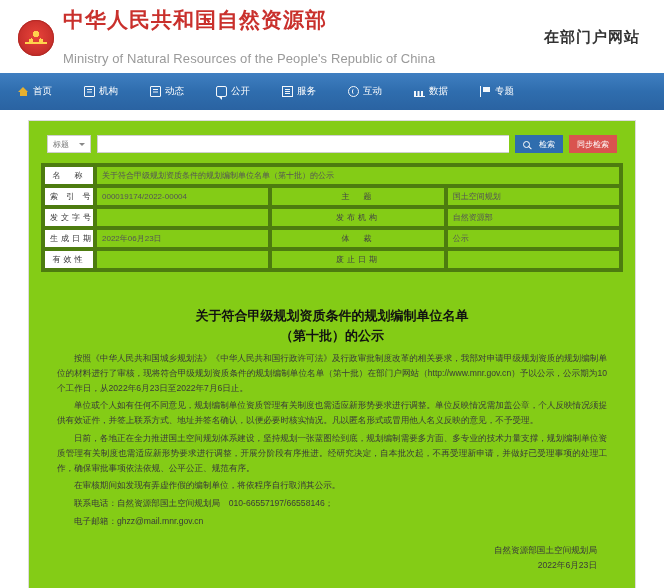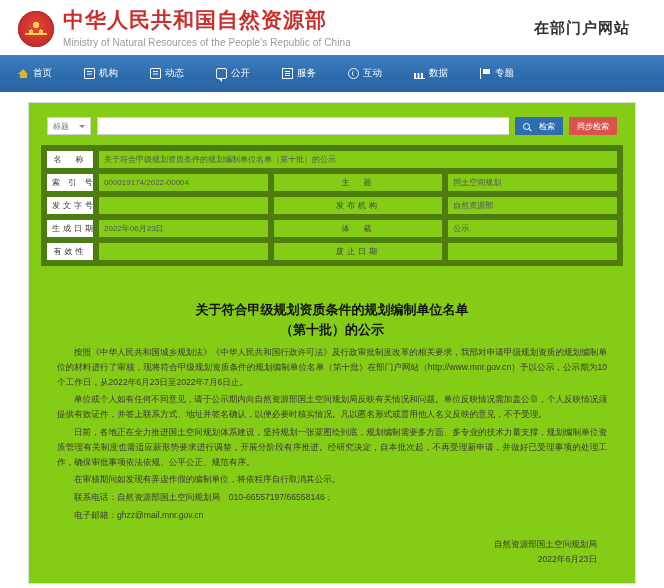--- a/index.html
+++ b/index.html
@@ -10,21 +10,21 @@
     font-family: "Liberation Sans", sans-serif;
     font-size: 9px;
     color: #333;
     overflow: hidden;
   }
 
   
   .site-header {
     display: flex;
     align-items: center;
-    padding: 9px 34px 7px 18px;
+    padding: 9px 24px 7px 18px;
     background: #ffffff;
     border-radius: 13px;
   }
   .emblem {
     width: 36px; height: 36px;
     border-radius: 50%;
     background: radial-gradient(circle at 50% 45%, #e8443a 0%, #c9302c 62%, #9d1f1b 100%);
     position: relative;
     flex: 0 0 auto;
     margin-right: 9px;
@@ -46,23 +46,23 @@
   .title-block { flex: 1 1 auto; }
   .cn-title {
     font-size: 21px;
     font-weight: bold;
     color: #c9302c;
     letter-spacing: 1px;
     line-height: 1.1;
     font-family: "Liberation Serif", serif;
   }
   .en-title {
-    font-size: 10px;
+    font-size: 13px;
     color: #9a9a9a;
-    margin-top: 5px;
+    margin-top: 19px;
     letter-spacing: 0.1px;
   }
   .header-right {
     font-size: 15px;
     font-weight: bold;
     color: #333;
     letter-spacing: 1px;
     white-space: nowrap;
     padding-left: 10px;
   }
@@ -232,21 +232,21 @@
 
   
   table.meta {
     width: 100%;
     border-collapse: collapse;
     font-size: 8px;
     color: #444;
     table-layout: fixed;
   }
   table.meta td {
-    border: 6px solid #4d7c0f;
+    border: 4px solid #4d7c0f;
     padding: 3px 5px;
     height: 15px;
     overflow: hidden;
     white-space: nowrap;
   }
   td.lbl {
     width: 52px;
     text-align: center;
     color: #333;
     letter-spacing: 3px;
@@ -387,21 +387,21 @@
       </table>
 
     <div class="doc">
       <div class="doc-title">
         <span>关于符合甲级规划资质条件的规划编制单位名单</span>
         <span class="l2">（第十批）的公示</span>
       </div>
 
       <div class="para-block">
         <p>按照《中华人民共和国城乡规划法》《中华人民共和国行政许可法》及行政审批制度改革的相关要求，我部对申请甲级规划资质的规划编制单位的材料进行了审核，现将符合甲级规划资质条件的规划编制单位名单（第十批）在部门户网站（http://www.mnr.gov.cn）予以公示，公示期为10个工作日，从2022年6月23日至2022年7月6日止。</p>
-        <p>单位或个人如有任何不同意见，请于公示期内向自然资源部国土空间规划局反映有关情况和问题。单位反映情况需加盖公章，个人反映情况须提供有效证件，并签上联系方式、地址并签名确认，以便必要时核实情况。凡以匿名形式或冒用他人名义反映的意见，不予受理。</p>
+        <p>单位或个人如有任何不同意见，规划编制单位资质管理有关制度也需适应新形势要求进行调整。单位反映情况需加盖公章，个人反映情况须提供有效证件，并签上联系方式、地址并签名确认，以便必要时核实情况。凡以匿名形式或冒用他人名义反映的意见，不予受理。</p>
         <p>日前，各地正在全力推进国土空间规划体系建设，坚持规划一张蓝图绘到底，规划编制需要多方面、多专业的技术力量支撑，规划编制单位资质管理有关制度也需适应新形势要求进行调整，开展分阶段有序推进。经研究决定，自本批次起，不再受理新申请，并做好已受理事项的处理工作，确保审批事项依法依规、公平公正、规范有序。</p>
         <p>在审核期间如发现有弄虚作假的编制单位，将依程序自行取消其公示。</p>
         <p>联系电话：自然资源部国土空间规划局　010-66557197/66558146；</p>
         <p>电子邮箱：ghzz@mail.mnr.gov.cn</p>
       </div>
 
       <div class="sign">
         <div>自然资源部国土空间规划局</div>
         <div>2022年6月23日</div>
       </div>

